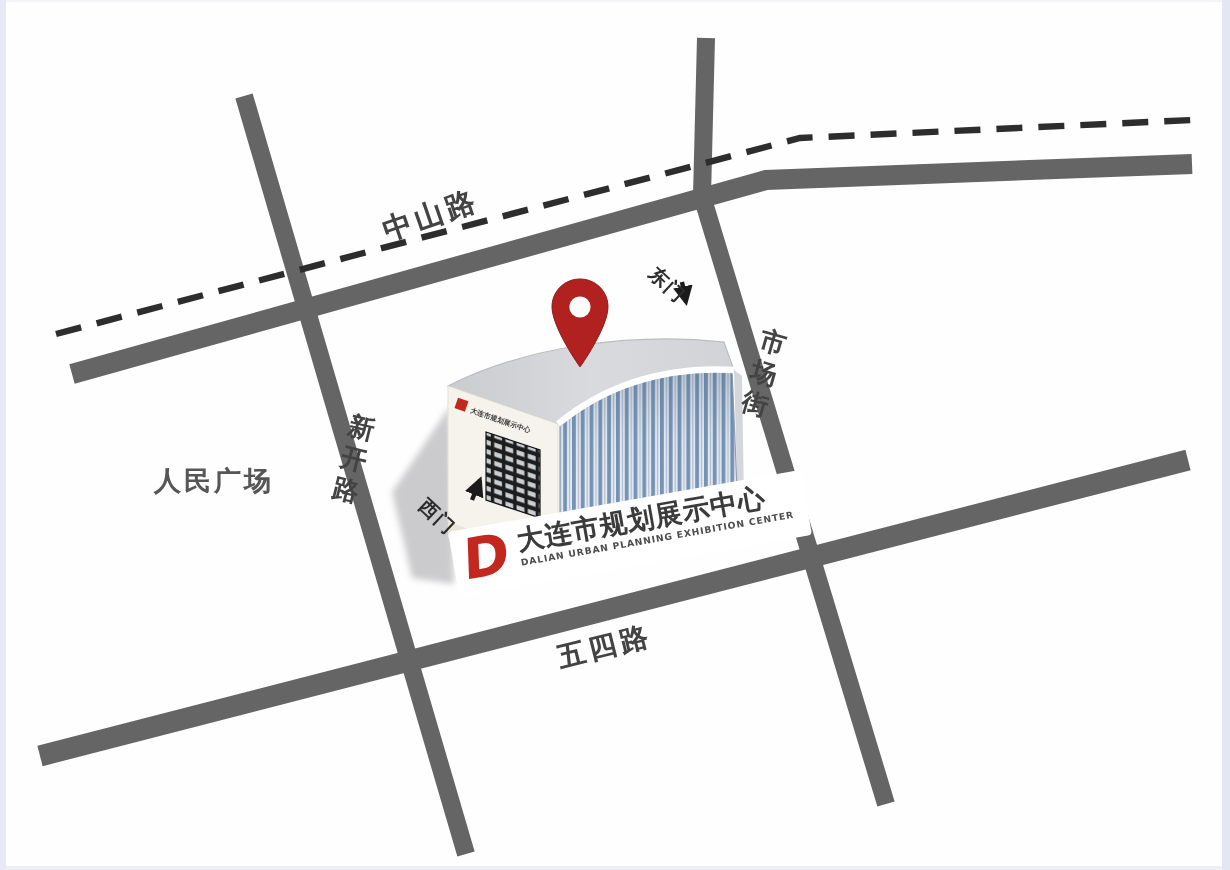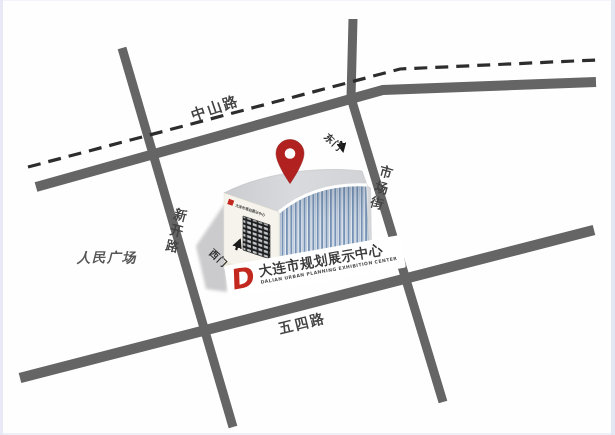--- a/index.html
+++ b/index.html
@@ -8,21 +8,21 @@
     box-shadow:inset 3px 0 0 #e7eaf6, inset -4px 0 0 #e3e7f3, inset 0 -2px 0 #eef0f8, inset 0 1px 0 #f3f4fa;
     font-family:"DejaVu Sans","Liberation Sans",sans-serif;
   }
   .stage svg{position:absolute;left:0;top:0;}
   .lbl{
     position:absolute;font-weight:700;color:#434343;
     white-space:nowrap;user-select:none;
   }
   .lbl-zhongshan{left:189px;top:107px;font-size:14.5px;letter-spacing:2px;transform:rotate(-19deg);transform-origin:left top;}
   .lbl-wusi{left:277px;top:321px;font-size:14px;letter-spacing:2px;transform:rotate(-14deg);transform-origin:left top;}
-  .lbl-square{left:77px;top:249px;font-size:13.5px;letter-spacing:1.5px;color:#565656;font-style:italic;}
+  .lbl-square{left:77px;top:232px;font-size:13.5px;letter-spacing:1.5px;color:#565656;}
   .lbl-vert{width:15px;font-size:13px;line-height:1.22;white-space:normal;word-break:break-all;letter-spacing:0;}
   .lbl-shichang{left:382px;top:163px;transform:rotate(16deg);transform-origin:top left;}
   .lbl-xinkai{left:176px;top:206px;transform:rotate(14deg);transform-origin:top left;}
   .lbl-gate{font-size:9.5px;color:#2c2c2c;letter-spacing:1px;}
   .lbl-eastgate{left:330px;top:131px;transform:rotate(43deg);transform-origin:left top;}
   .lbl-westgate{left:215px;top:247px;transform:rotate(43deg);transform-origin:left top;}
   .logo{
     position:absolute;left:224px;top:266px;display:flex;align-items:flex-start;gap:5px;
     transform:rotate(-10deg);transform-origin:left top;background:#ffffff;padding:3px 7px 4px 5px;border-radius:2px;
   }

